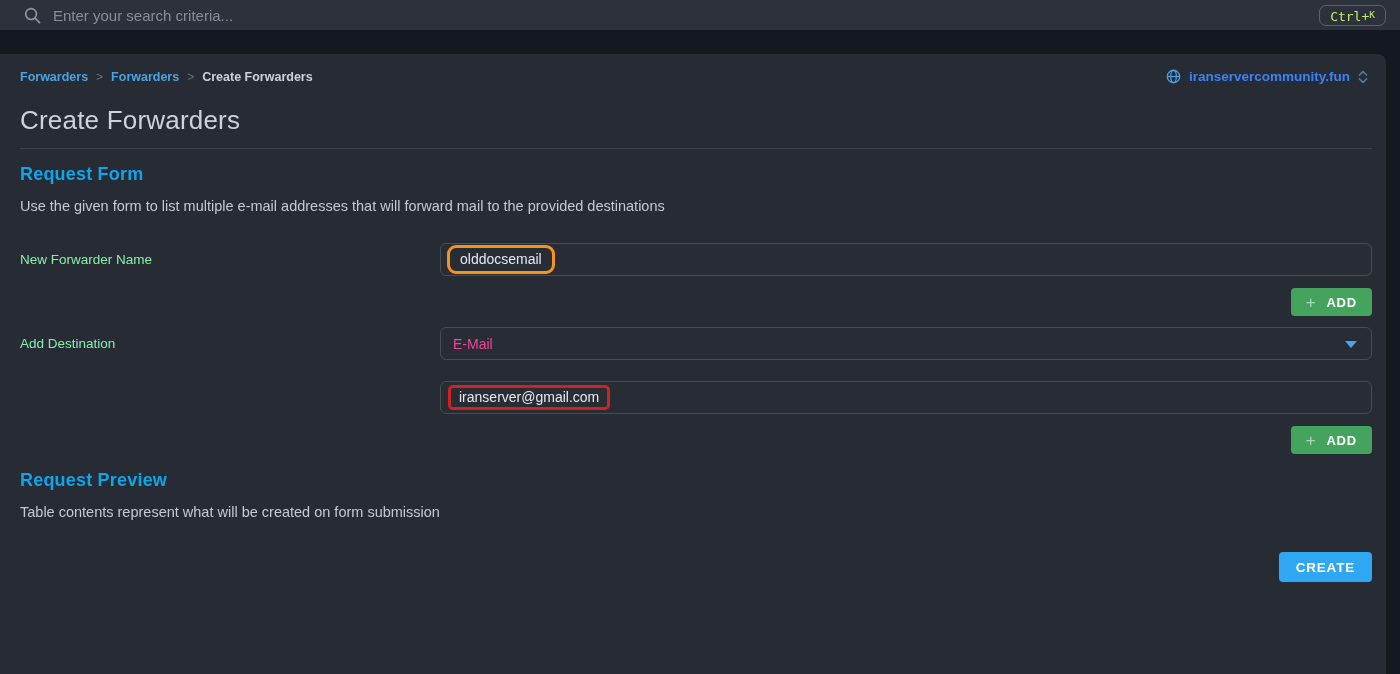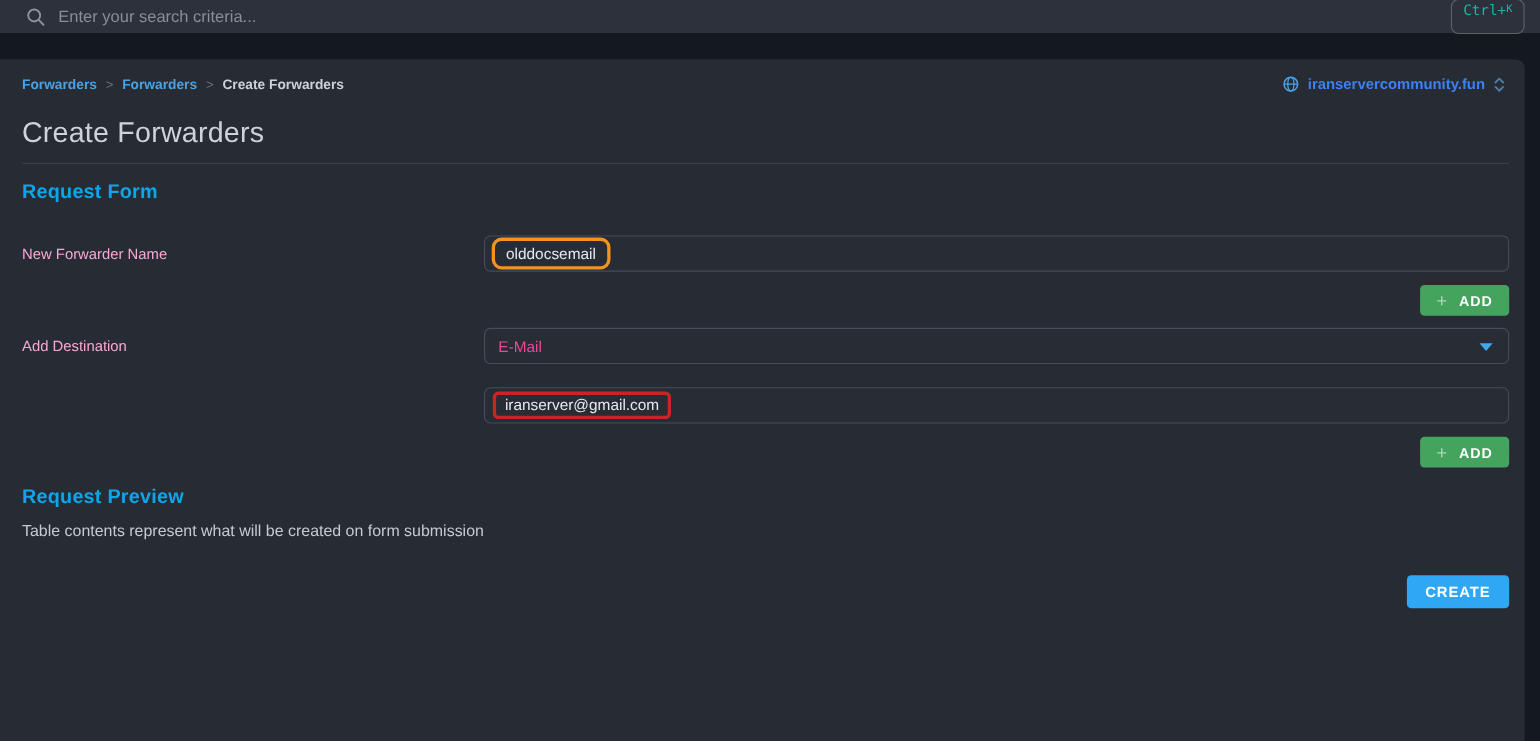--- a/index.html
+++ b/index.html
@@ -16,22 +16,22 @@
     position:absolute; top:0; left:0; width:1400px; height:30px;
     background:#2c313b; display:flex; align-items:center; padding:0 14px;justify-content:flex-end;
   }
   .search-icon-wrap { display:flex; align-items:center; margin:0 11px 0 9px; }
   .search-input {
     flex:1; background:transparent; border:none; outline:none;
     color:#dfe3e9; font-size:15px; font-family:"Liberation Sans", sans-serif;
   }
   .search-input::placeholder { color:#878e99; opacity:1; }
   .kbd {
-    font-family:"DejaVu Sans Mono", monospace; font-size:13px; color:#14b8a6;
-    border:1px solid #5a6272; border-radius:7px; padding:4px 10px 13px 10px;
+    font-family:"DejaVu Sans Mono", monospace; font-size:13px; color:#bef264;
+    border:1px solid #5a6272; border-radius:7px; padding:4px 10px 2px 10px;
     line-height:1; white-space:nowrap;
   }
   .kbd-key { font-size:9.5px; vertical-align:3px; }
 
   
   .panel {
     position:absolute; top:54px; left:0; right:14px; bottom:0;
     background:#262b34; border-radius:0 8px 0 0;
     padding:15px 14px 0 20px;
   }
@@ -47,21 +47,21 @@
 
   
   .page-title { margin-top:21px; font-size:26px; font-weight:400; color:#ced3da; letter-spacing:.2px; }
   .title-divider { border:none; border-top:1px solid #3b424d; margin-top:12px; }
 
   .section-heading { margin-top:15px; font-size:18px; font-weight:700; color:#0ea5e9; letter-spacing:.2px; }
   .section-desc { margin-top:13px; font-size:14.5px; color:#c5cad2; }
 
   
   .form-row { display:flex; }
-  .form-label { width:420px; flex:none; font-size:13.5px; color:#f9a8d4; padding-top:9px; }
+  .form-label { width:420px; flex:none; font-size:13.5px; color:#86efac; padding-top:9px; }
   .form-field { flex:1; display:flex; gap:7px; align-items:flex-start; }
 
   .input {
     height:33px; border:1px solid #454d5a; border-radius:6px; background:#272c35;
     display:flex; align-items:center; padding:0 12px; font-size:14px; color:#e6e9ee;
   }
   .grow { flex:1; }
   .suffix-box { width:193px; flex:none; justify-content:center; padding:0 6px; }
 
   .annot-orange { display:inline-flex; align-items:center; border:3px solid #f6921e;
@@ -143,20 +143,21 @@
           <path d="M1.5 9 L5 12.5 L8.5 9" stroke="#4f7da8" stroke-width="1.7" stroke-linecap="round" stroke-linejoin="round"></path>
         </svg>
       </span>
     </div>
   </div>
 
   <div class="page-title">Create Forwarders</div>
   <hr class="title-divider">
 
   <div class="section-heading">Request Form</div>
+  <div class="section-desc">Use the given form to list multiple e-mail addresses that will forward mail to the provided destinations</div>
 
   <div class="form-row mt-form">
     <div class="form-label">New Forwarder Name</div>
     <div class="form-field">
       <div class="input grow">
         <span class="annot-orange">
           <span>olddocsemail</span>
         </span>
       </div>
     </div>

